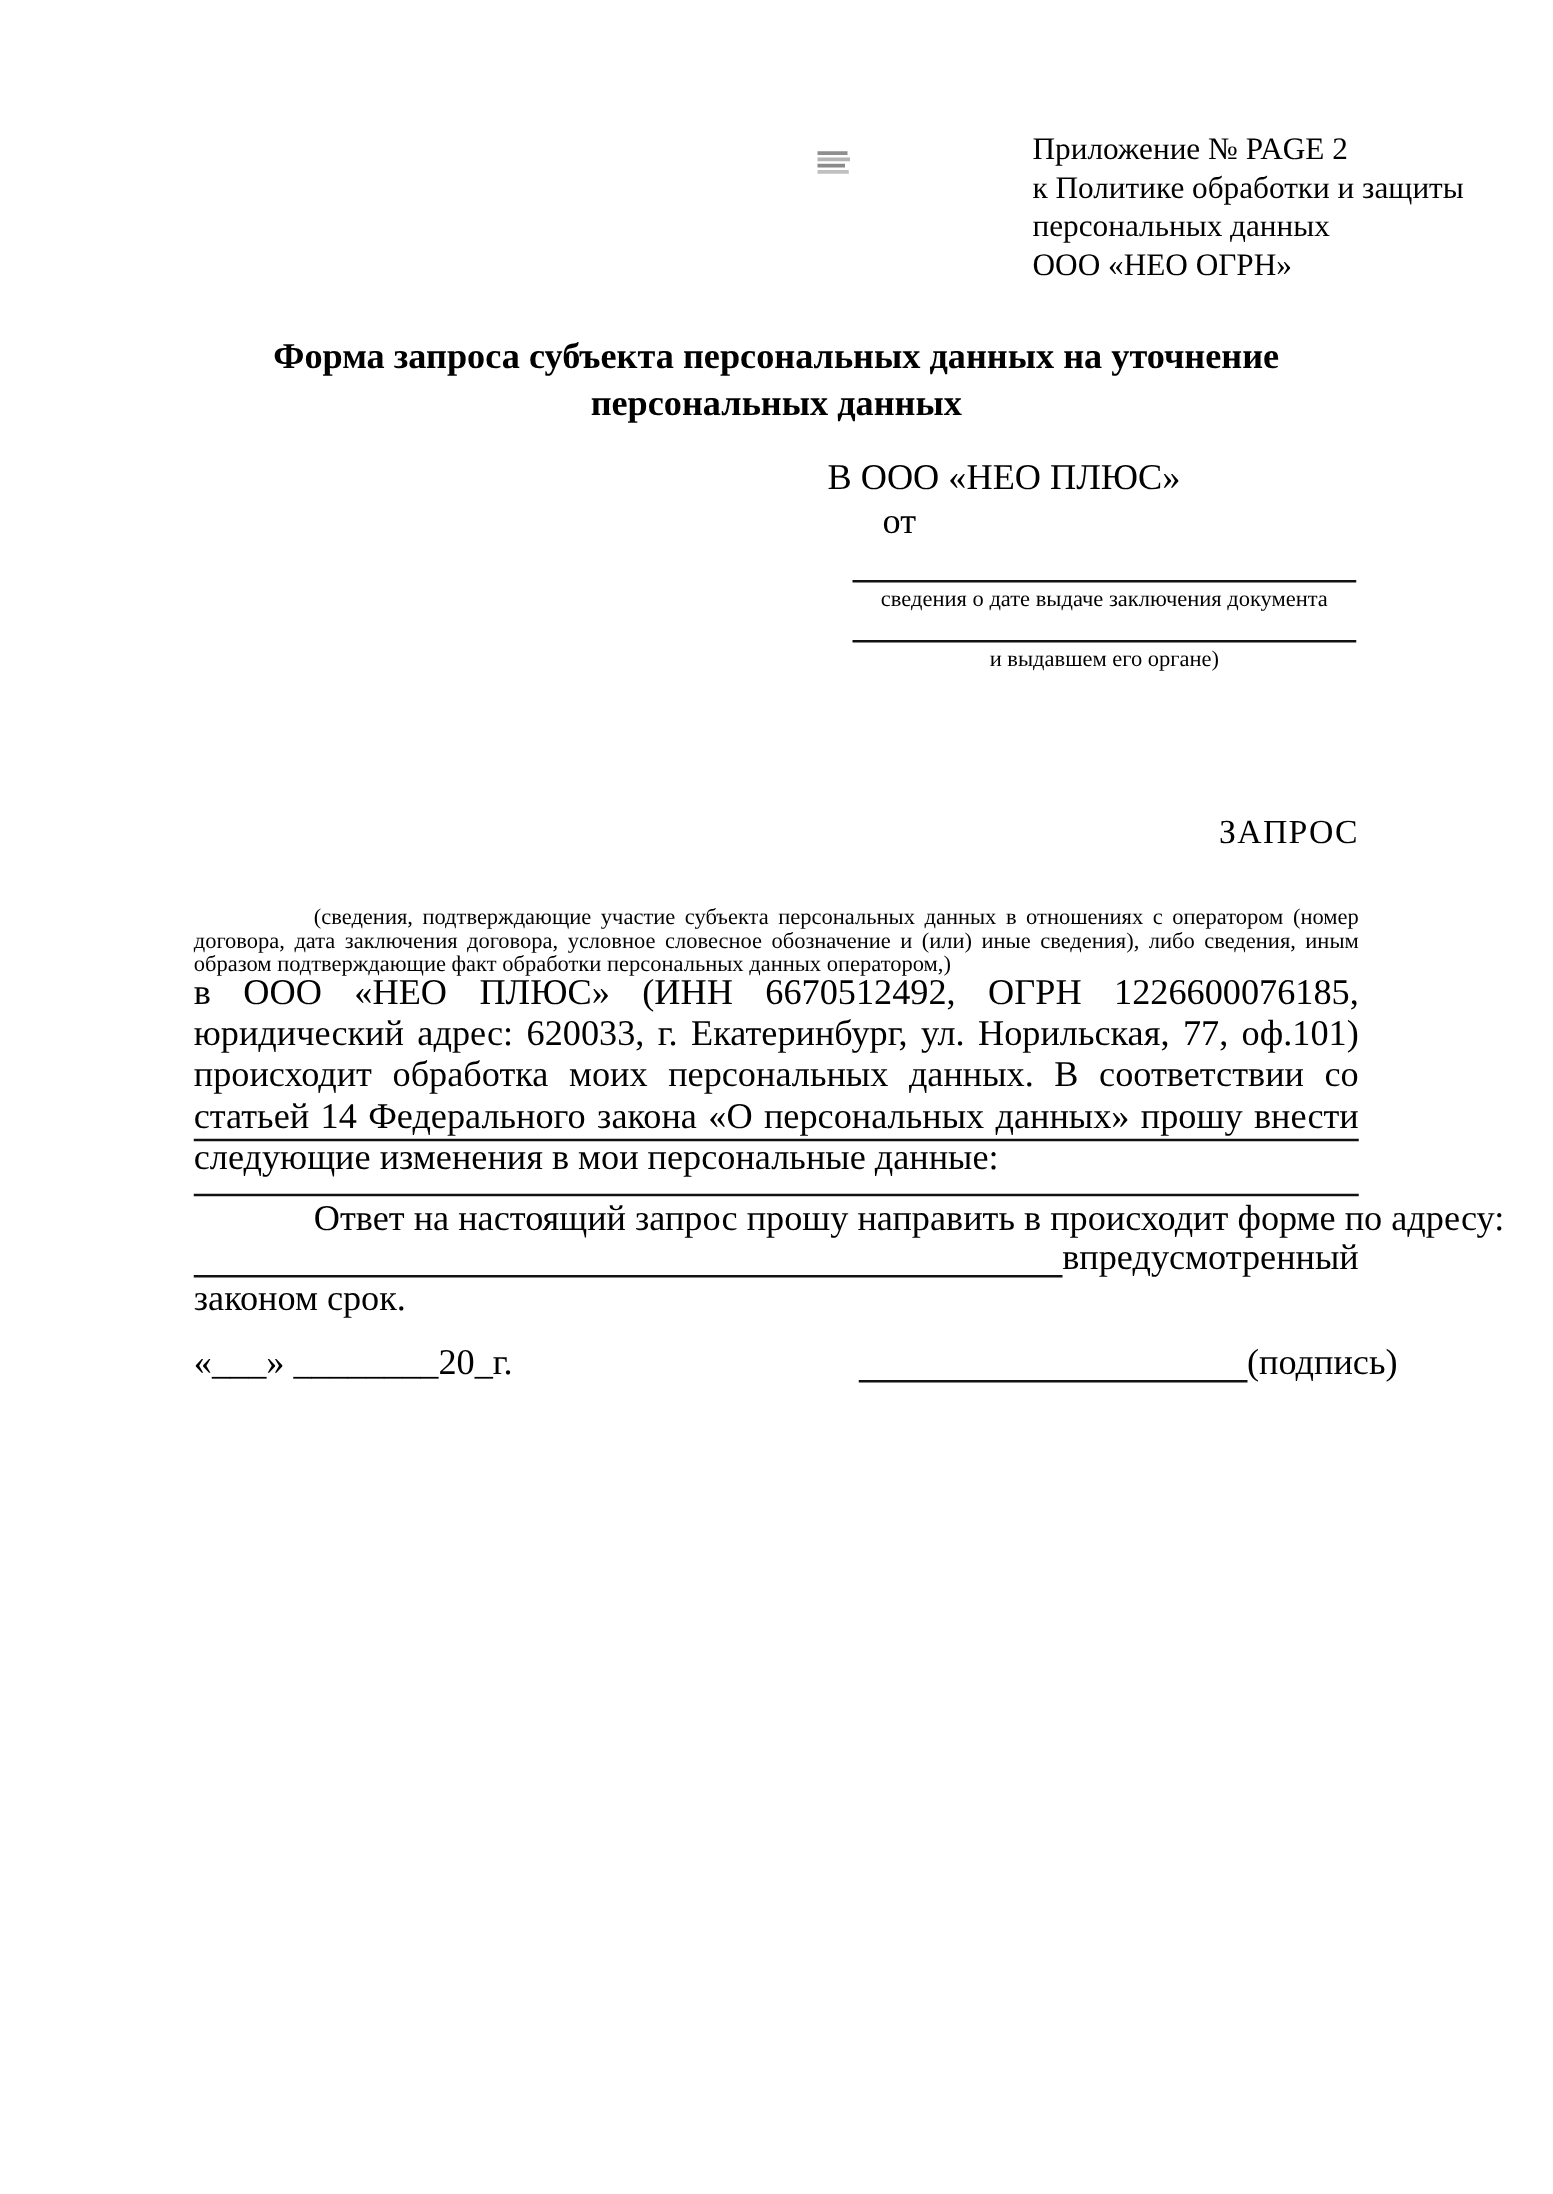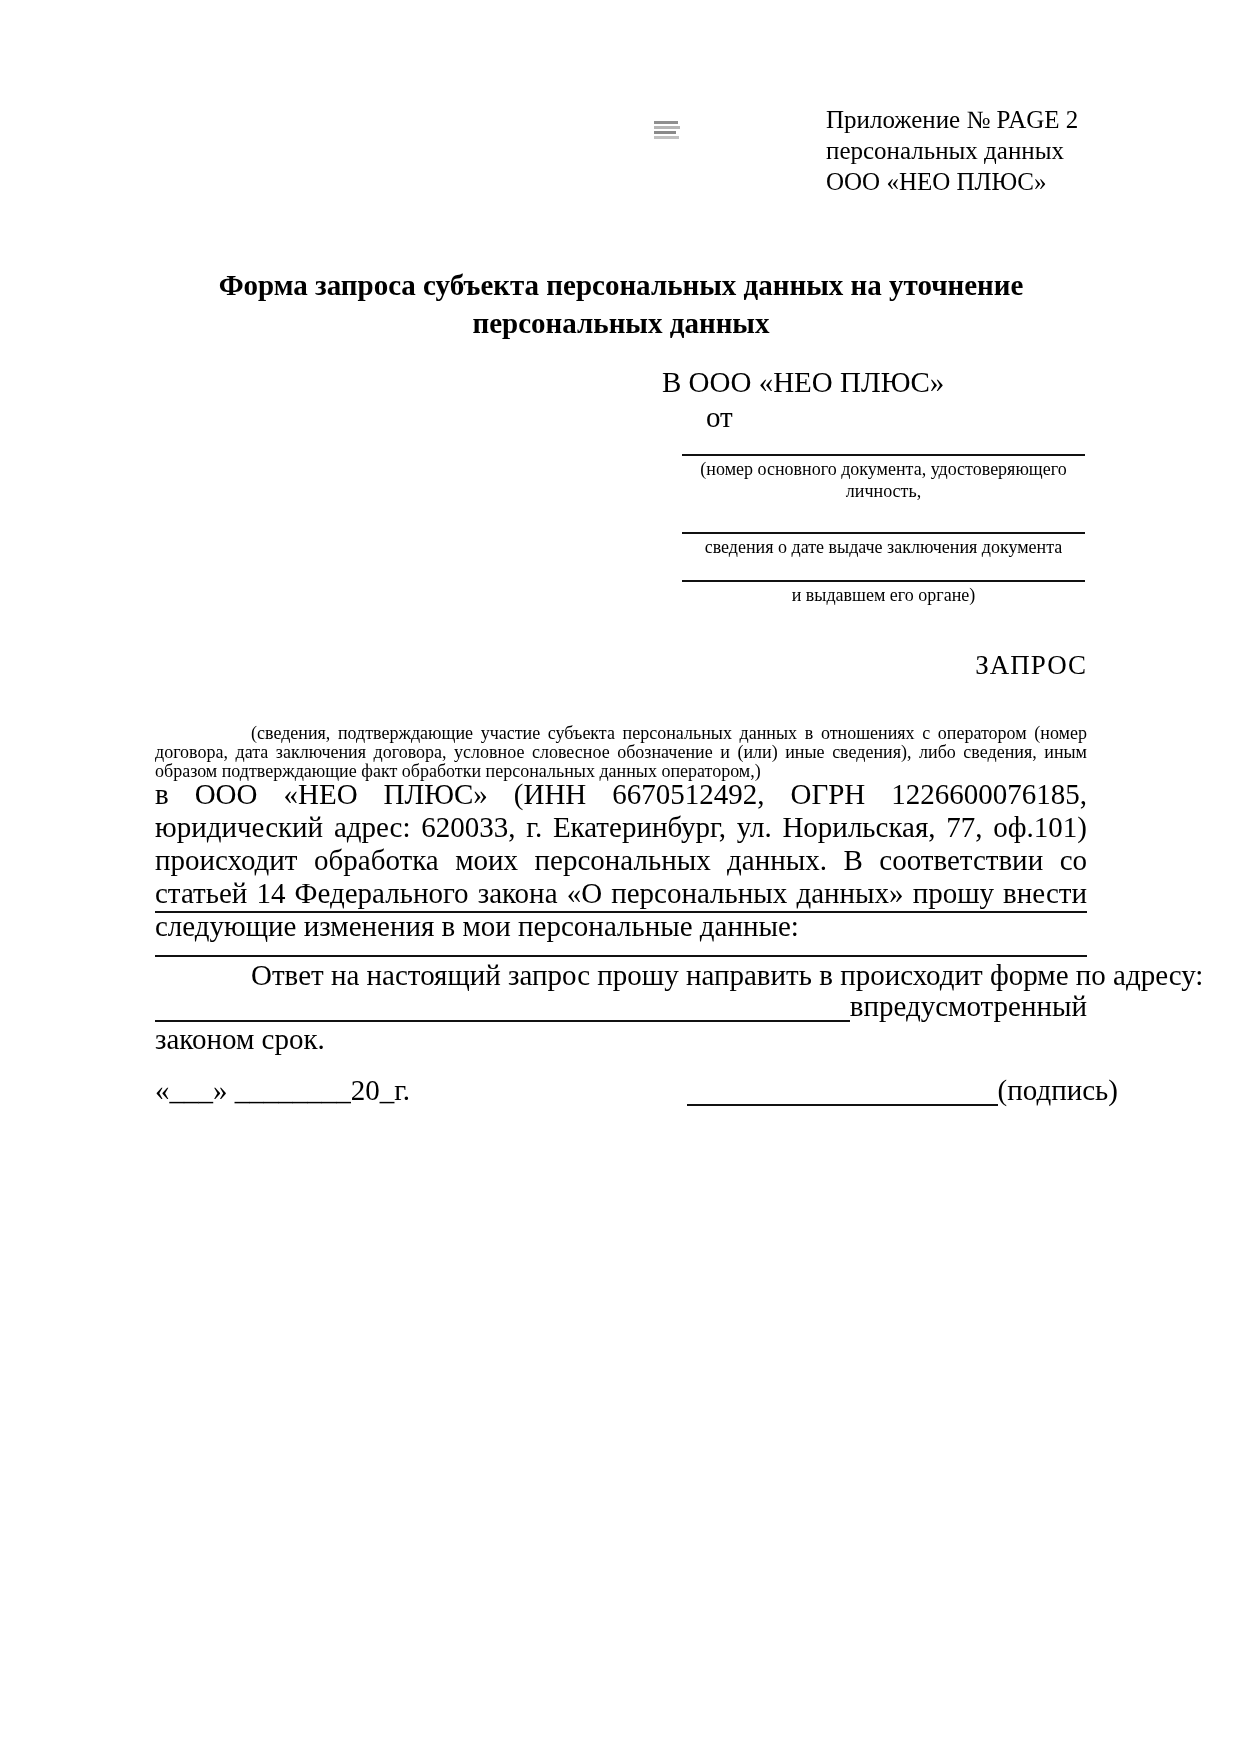--- a/index.html
+++ b/index.html
@@ -74,36 +74,33 @@
 
   <div class="marker">
     <i></i>
       <i></i>
       <i></i>
       <i></i>
   </div>
 
   <div class="hdr">
     <div>Приложение №  PAGE 2</div>
+    <div>к Политике обработки и защиты</div>
     <div>персональных данных</div>
-    <div>ООО «НЕО ПЛЮС»</div>
+    <div>ООО «НЕО ОГРН»</div>
   </div>
 
   <div class="title">
     <span class="inner">Форма запроса субъекта персональных данных на уточнение персональных данных</span>
   </div>
 
   <div class="addr">
     <div class="to">В ООО «НЕО ПЛЮС»</div>
     <div class="from">от</div>
 
-    <div class="field f2">
-      <div class="line"></div>
-      <div class="cap">(номер основного документа, удостоверяющего личность,</div>
-    </div>
     <div class="field f3">
       <div class="line"></div>
       <div class="cap">сведения о дате выдаче заключения документа</div>
     </div>
     <div class="field f4">
       <div class="line"></div>
       <div class="cap">и выдавшем его органе)</div>
     </div>
   </div>
 

